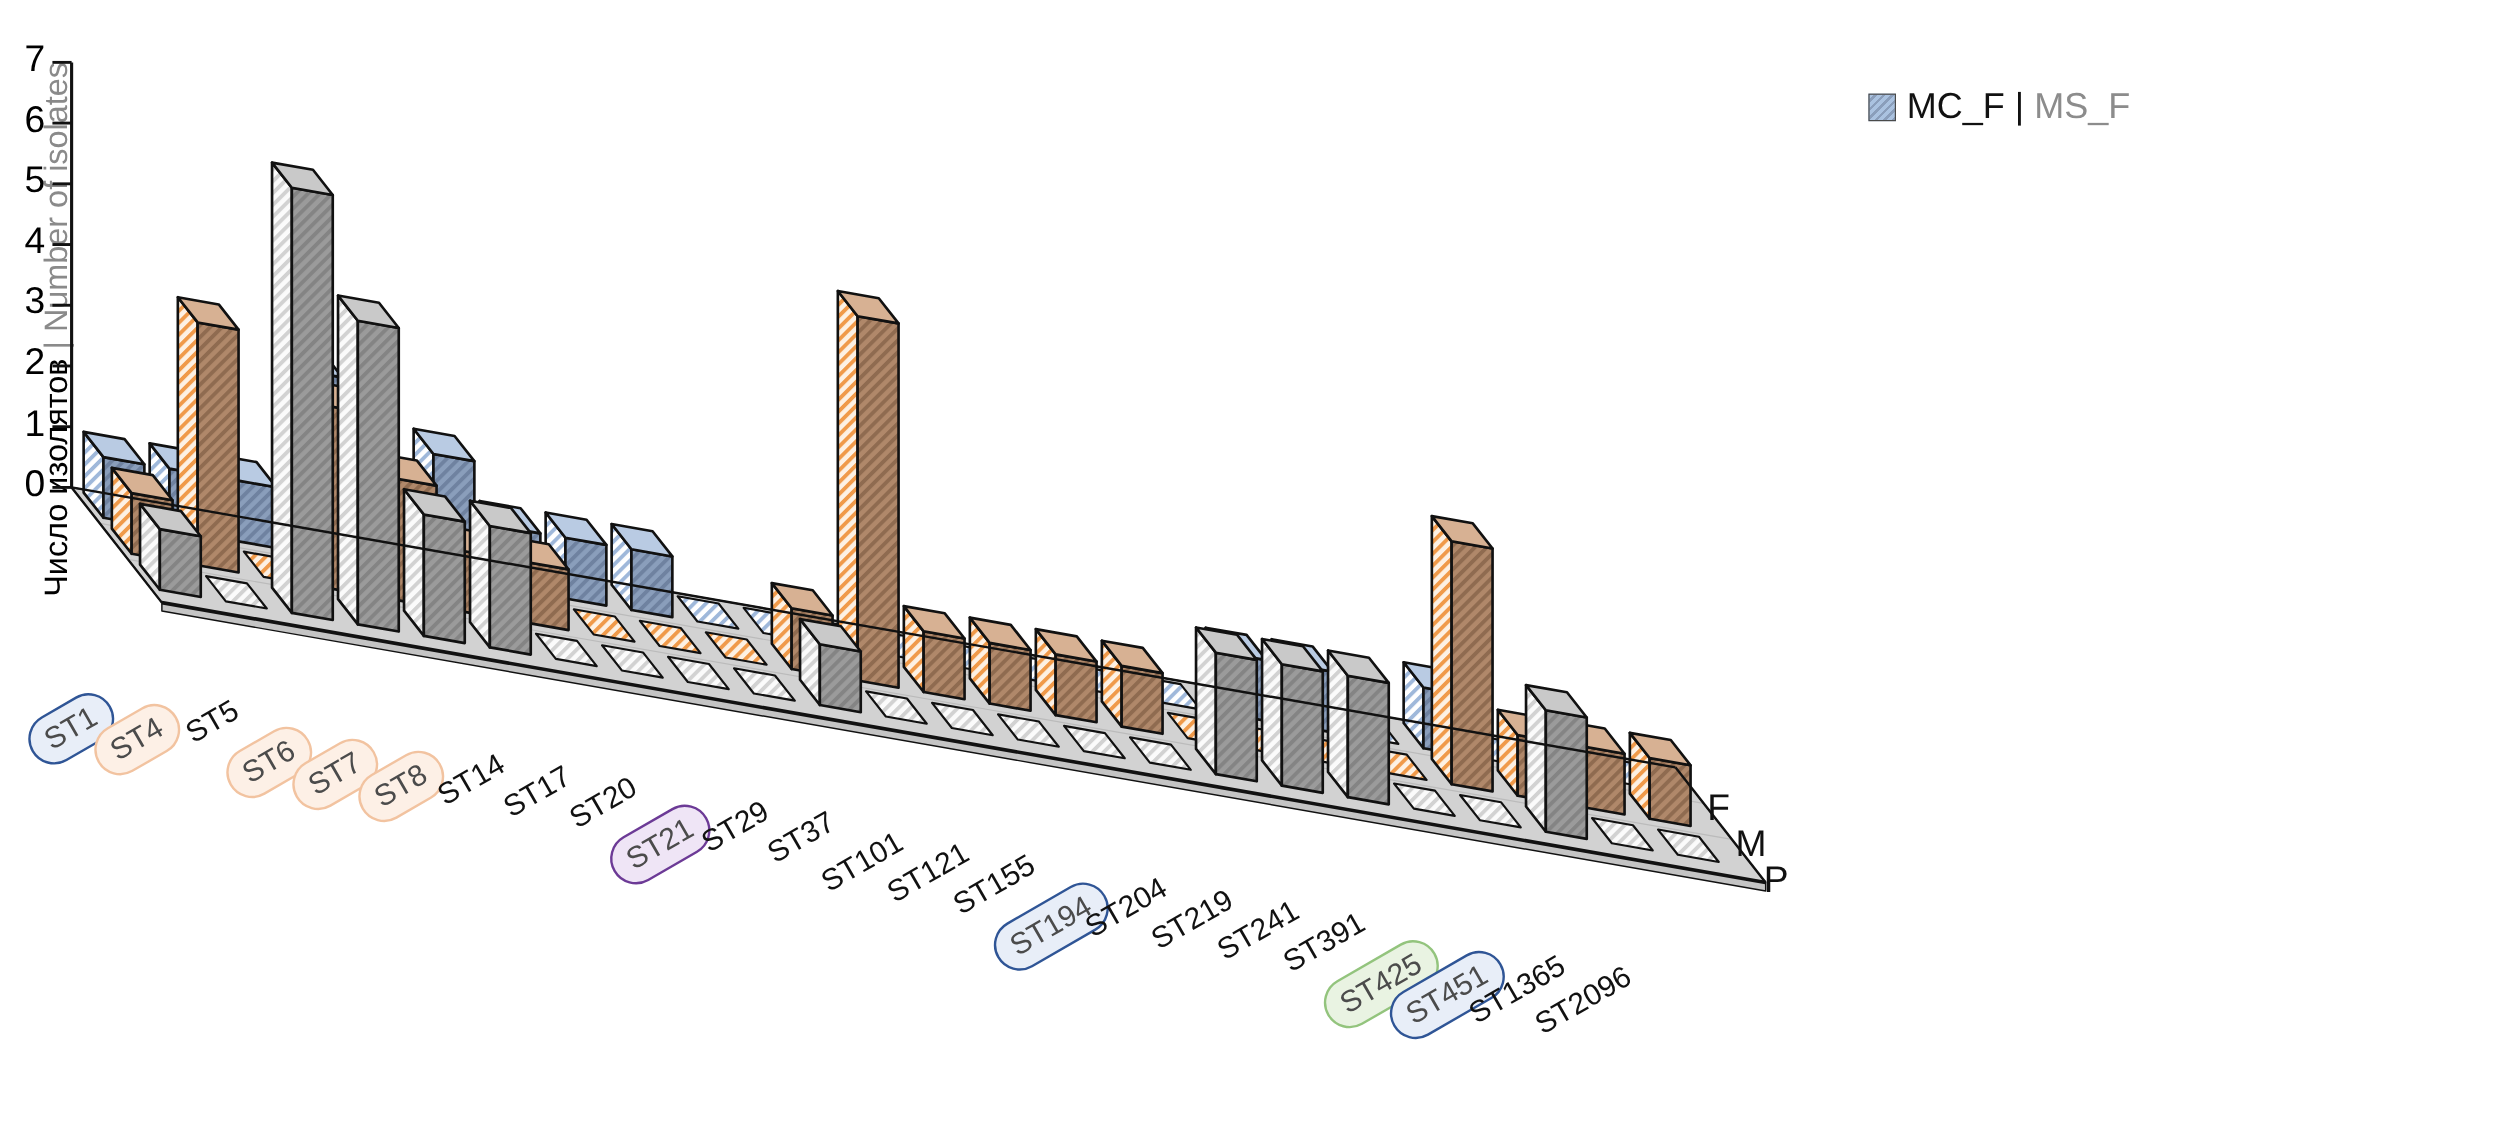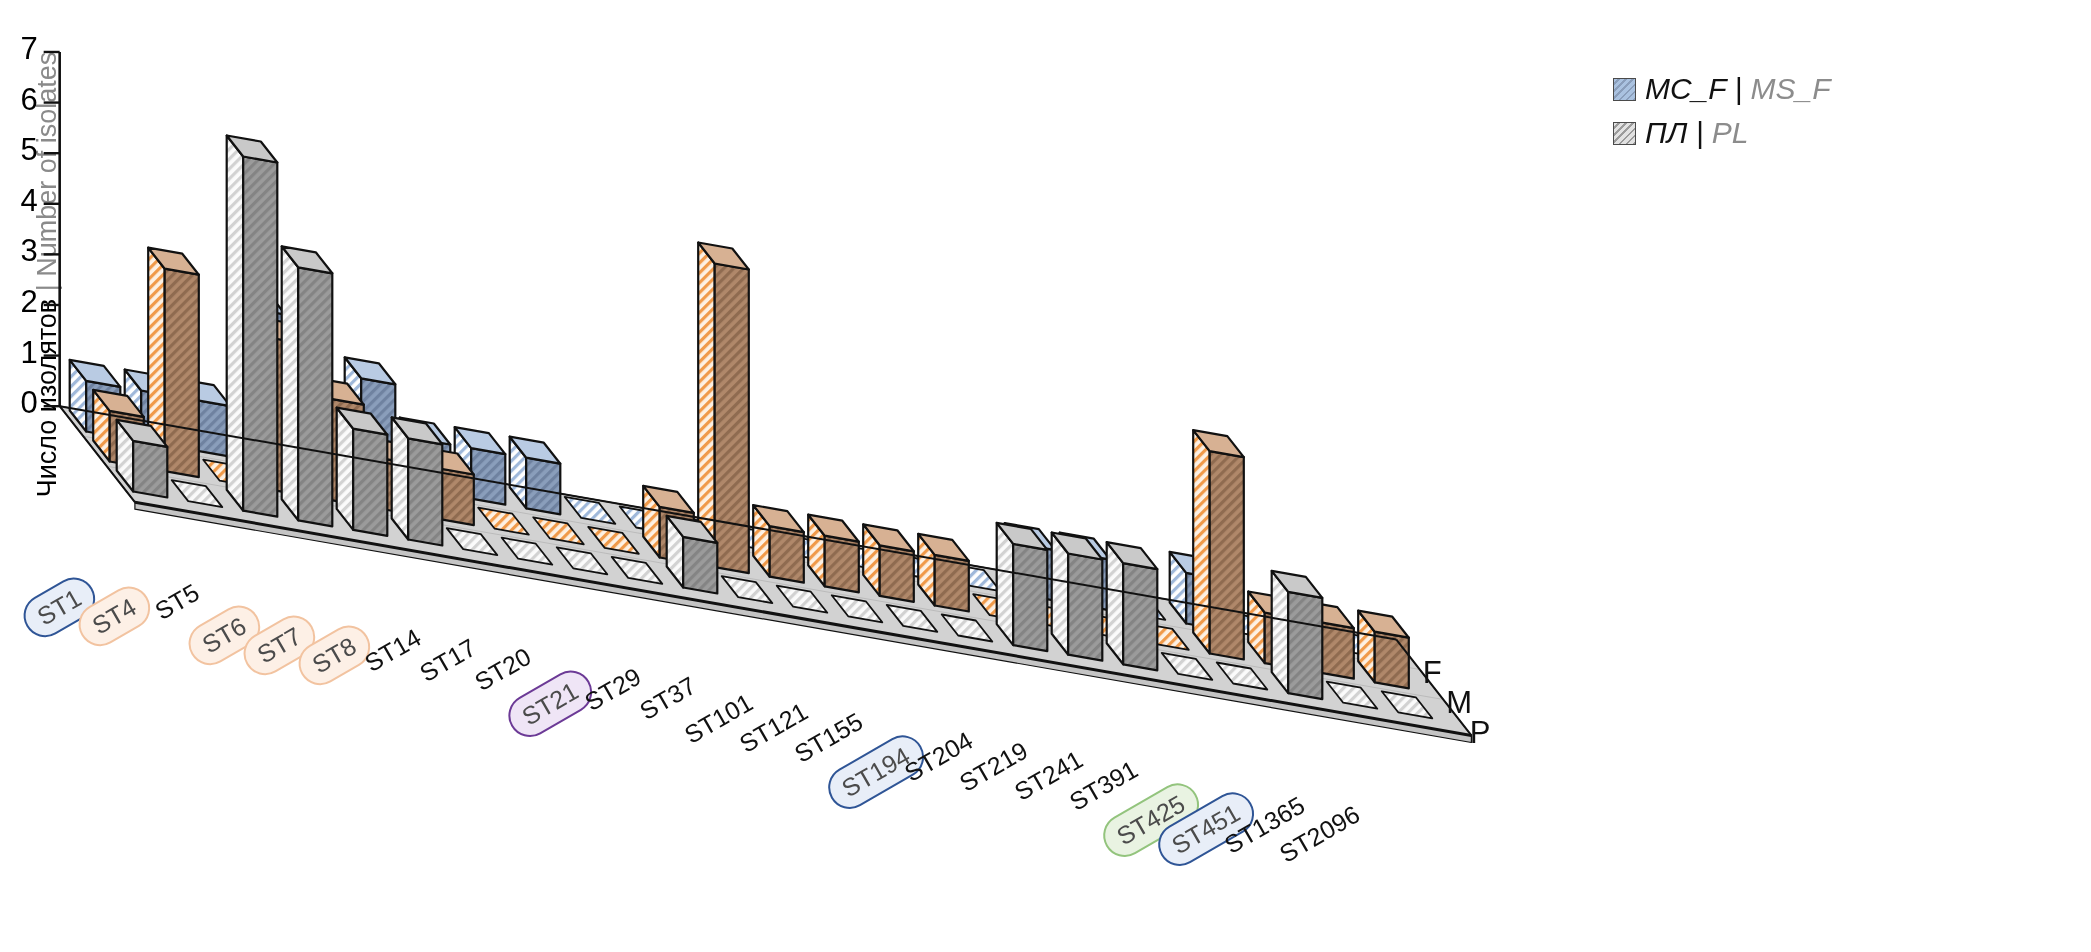--- a/index.html
+++ b/index.html
@@ -13,21 +13,21 @@
     position:absolute; left:-253px; top:259px; width:600px;
     transform:rotate(-90deg); transform-origin:center center;
     text-align:center; font-size:27px; white-space:nowrap;
   }
   #ylabel .ru{color:#000;}
   #ylabel .en{color:#8a8a8a;}
 
   .ytick-label{position:absolute;font-size:31px;color:#000;text-align:right;width:46px;}
 
   
-  #legend{position:absolute;left:1613px;top:68px;font-style:italic;}
+  #legend{position:absolute;left:1557px;top:68px;}
   .lg-row{display:flex;align-items:center;height:42px;margin-bottom:2px;}
   .lg-swatch{width:21px;height:21px;border:1.6px solid #4a4a4a;margin-right:9px;flex:0 0 auto;}
   .lg-txt{font-size:30px;white-space:nowrap;}
   .lg-txt .a{color:#111;}
   .lg-txt .sep{color:#111;}
   .lg-txt .b{color:#8c8c8c;}
 
   
   #scene{position:absolute;left:0;top:0;width:2091px;height:952px;}
   #scene svg{position:absolute;left:0;top:0;}
@@ -55,24 +55,20 @@
 <div id="stage">
 
   <div id="ylabel">
     <span class="ru">Число изолятов</span><span class="en"> | </span><span class="en">Number of isolates</span>
   </div>
 
   <div id="legend">
     <div class="lg-row">
       <span class="lg-swatch" style="background: repeating-linear-gradient(-45deg, rgb(138, 158, 187) 0px, rgb(138, 158, 187) 2px, transparent 2px, transparent 5px) rgb(170, 194, 224);"></span>
       <span class="lg-txt"><span class="a">MC_F</span><span class="sep"> | </span><span class="b">MS_F</span></span>
-    </div>
-    <div class="lg-row">
-      <span class="lg-swatch" style="background: repeating-linear-gradient(-45deg, rgb(155, 155, 155) 0px, rgb(155, 155, 155) 2px, transparent 2px, transparent 5px) rgb(226, 226, 226);"></span>
-      <span class="lg-txt"><span class="a">ПЛ</span><span class="sep"> | </span><span class="b">PL</span></span>
     </div>
   </div>
 
   <div id="scene">
       <svg width="2091" height="952" viewBox="0 0 2091 952">
         <defs>
           <pattern id="hBf" width="7" height="7" patternUnits="userSpaceOnUse" patternTransform="rotate(45)">
             <rect width="7" height="7" fill="#ffffff"></rect>
             <rect width="3.2" height="7" fill="#9fb8da" opacity="1"></rect>
           </pattern>

